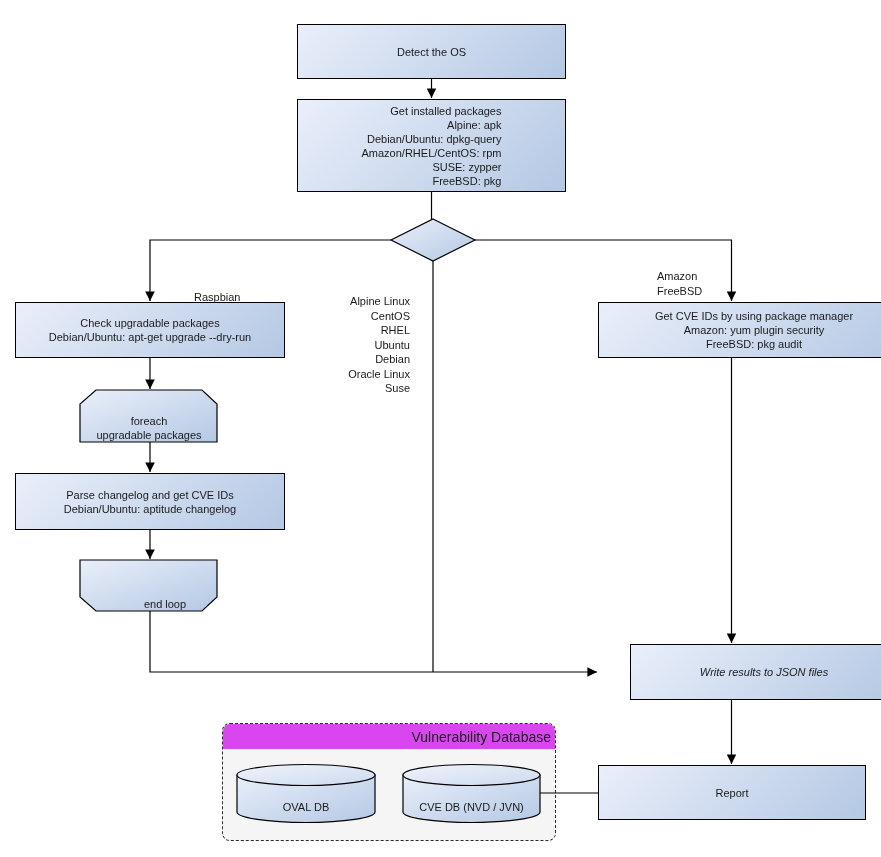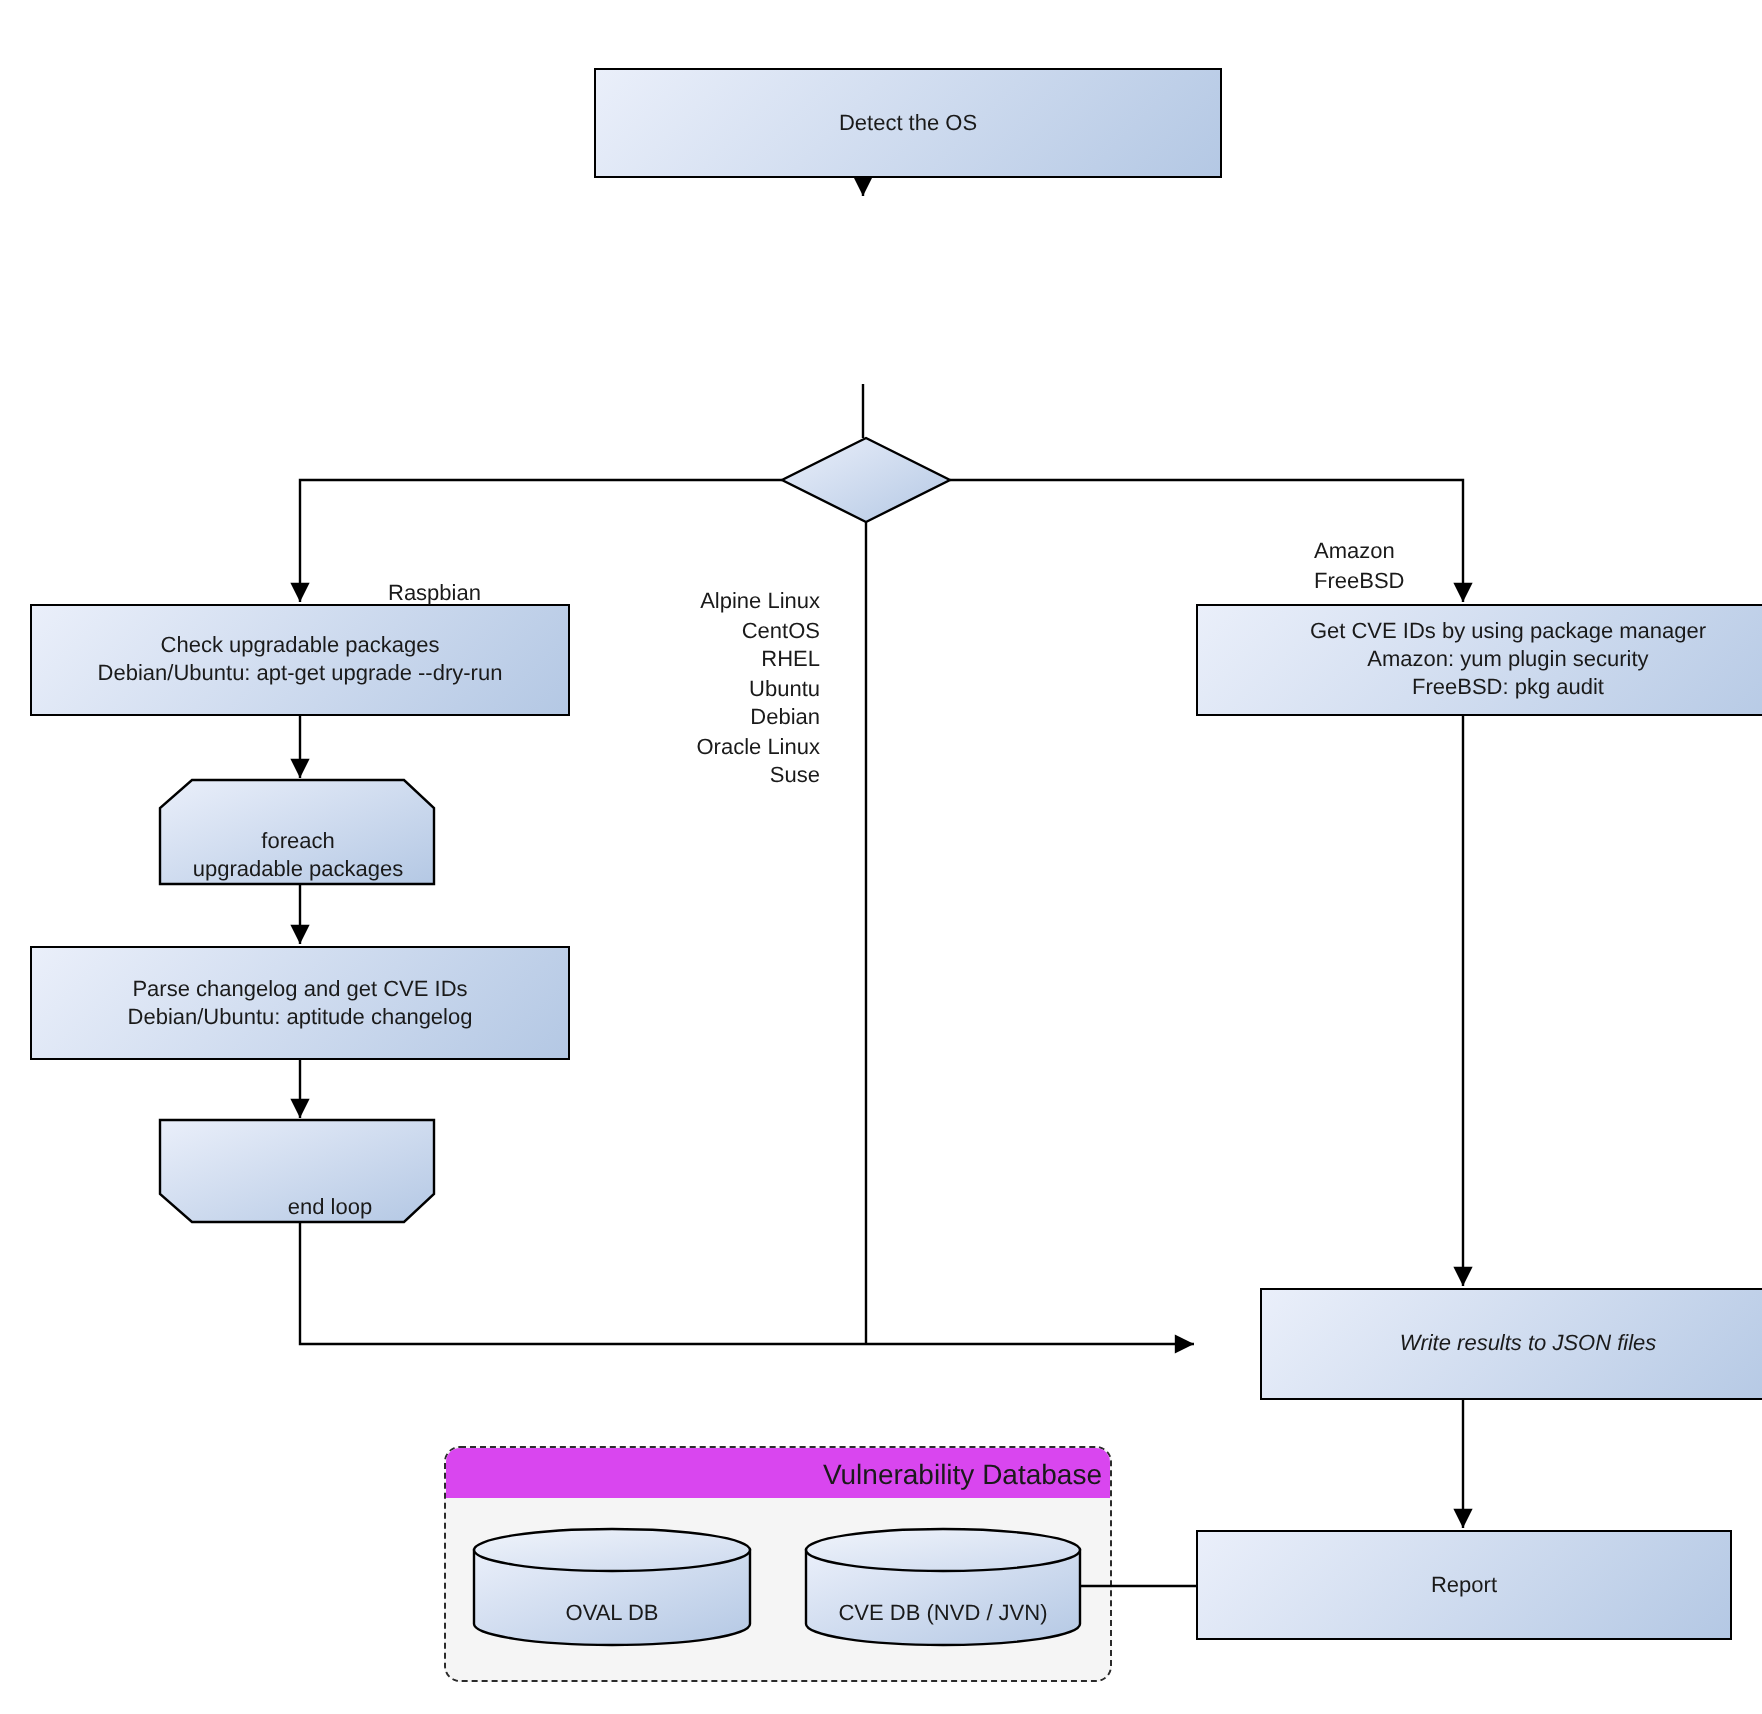--- a/index.html
+++ b/index.html
@@ -134,24 +134,32 @@
 
     <polygon points="80,560 217,560 217,597 202,611 96,611 80,597" fill="url(#nodeGrad)" stroke="#000000" stroke-width="1.2"></polygon>
 
     <path d="M237,775 v37 a69,10.5 0 0 0 138,0 v-37 z" fill="url(#nodeGrad)" stroke="#000000" stroke-width="1.2"></path>
     <ellipse cx="306" cy="775" rx="69" ry="10.5" fill="url(#ellipseGrad)" stroke="#000000" stroke-width="1.2"></ellipse>
 
     <path d="M403,775 v37 a68.5,10.5 0 0 0 137,0 v-37 z" fill="url(#nodeGrad)" stroke="#000000" stroke-width="1.2"></path>
     <ellipse cx="471.5" cy="775" rx="68.5" ry="10.5" fill="url(#ellipseGrad)" stroke="#000000" stroke-width="1.2"></ellipse>
   </svg>
 
-  <div class="node" style="left:297px; top:34px; width:314px; height:55px;">
+  <div class="node" style="left:297px; top:24px; width:269px; height:55px;">
     <span>Detect the OS</span>
   </div>
 
+  <div class="node align-right-block" style="left:297px; top:99px; width:269px; height:93px;">
+    <div class="lines">Get installed packages
+Alpine: apk
+Debian/Ubuntu: dpkg-query
+Amazon/RHEL/CentOS: rpm
+SUSE: zypper
+FreeBSD: pkg</div>
+  </div>
 
   <div class="node" style="left:15px; top:302px; width:270px; height:56px;">
     <div class="lines">Check upgradable packages
 Debian/Ubuntu: apt-get upgrade --dry-run</div>
   </div>
 
   <div class="node" style="left:15px; top:473px; width:270px; height:57px;">
     <div class="lines">Parse changelog and get  CVE IDs
 Debian/Ubuntu: aptitude changelog</div>
   </div>

